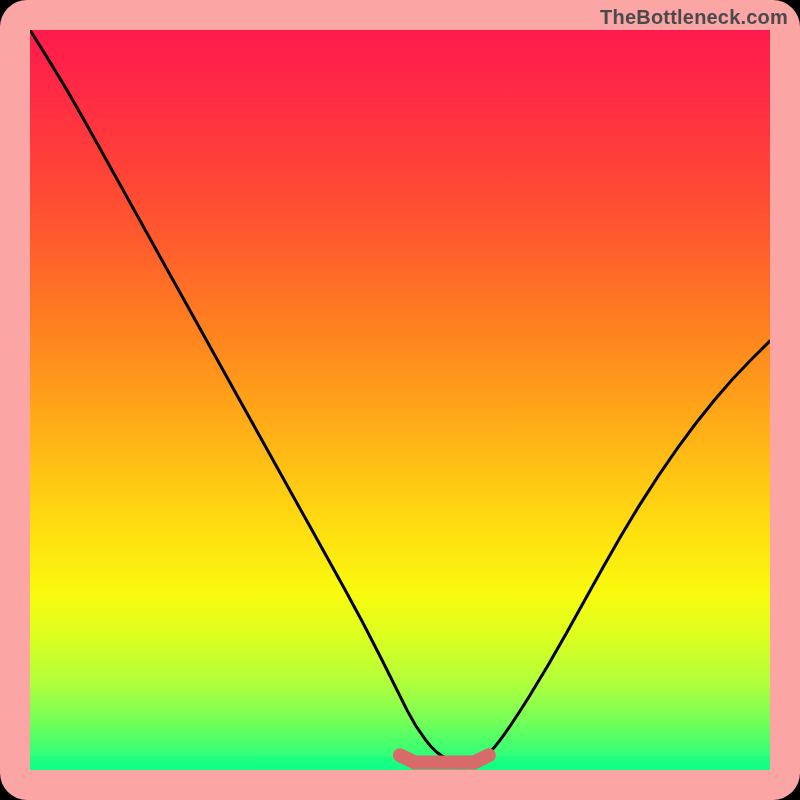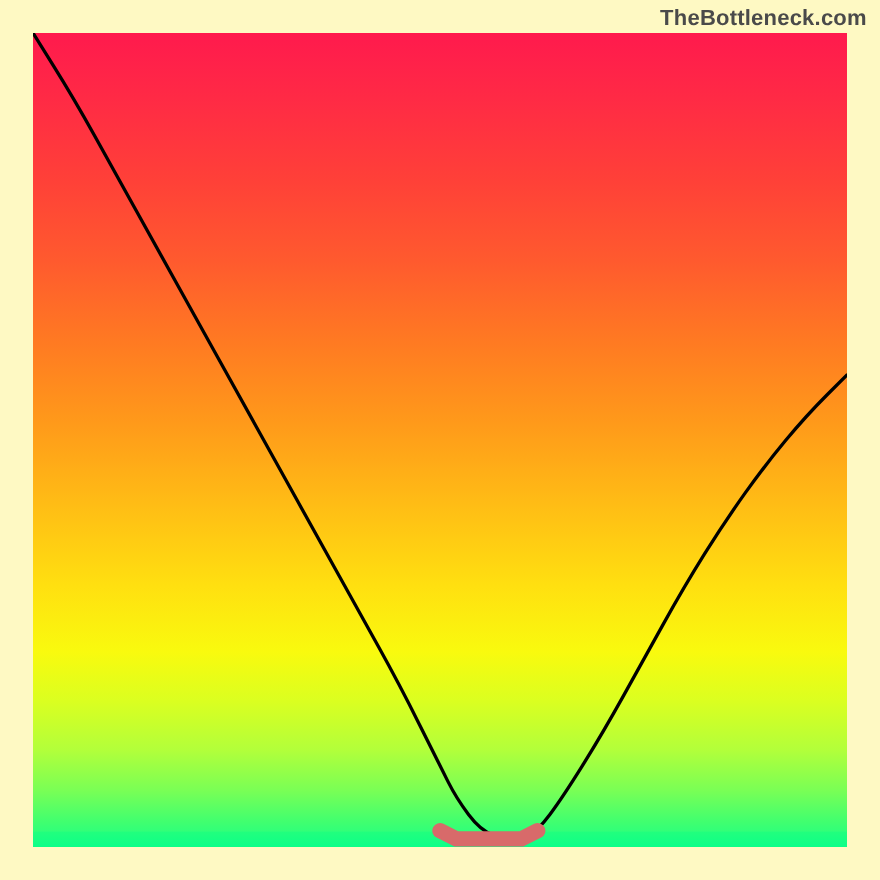--- a/index.html
+++ b/index.html
@@ -8,21 +8,22 @@
     width: 800px;
     height: 800px;
     background: #000;
     overflow: hidden;
     font-family: Arial, Helvetica, sans-serif;
   }
   .frame {
     position: relative;
     width: 800px;
     height: 800px;
-    background: #fef9c3;
+    background: #fca5a5;
+    border-radius: 27px;
   }
   .plot {
     position: absolute;
     left: 30px;
     top: 30px;
     width: 740px;
     height: 740px;
     background: linear-gradient(to bottom,
       #ff1a4d 0%,
       #ff2a45 8%,

